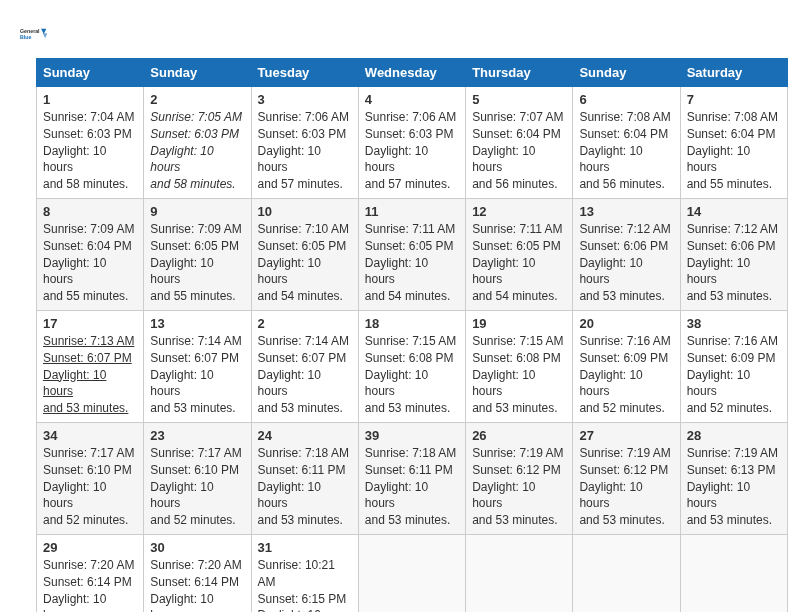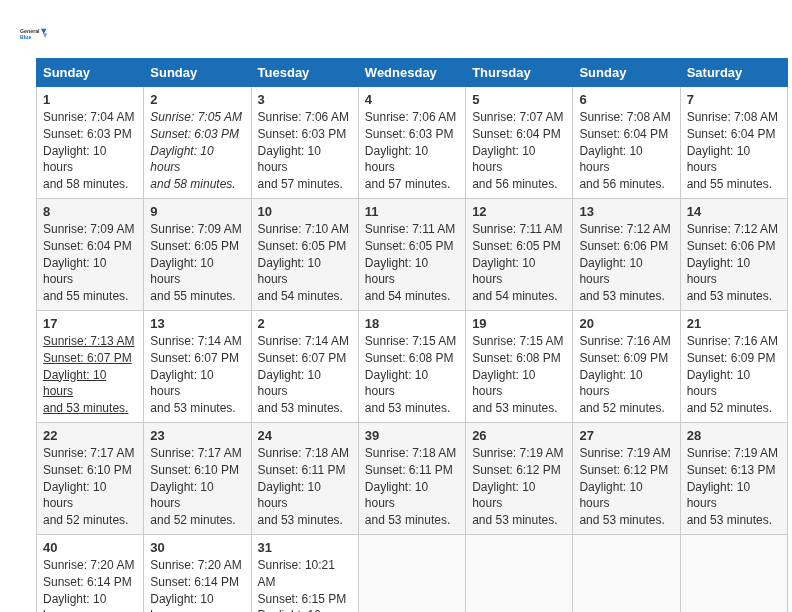--- a/index.html
+++ b/index.html
@@ -253,30 +253,30 @@
 and 53 minutes.</div>
         </td>
         <td>
           <span class="day-num">20</span>
           <div class="day-info" style="white-space: pre-line;">Sunrise: 7:16 AM
 Sunset: 6:09 PM
 Daylight: 10 hours
 and 52 minutes.</div>
         </td>
         <td>
-          <span class="day-num">21</span>
+          <span class="day-num">38</span>
           <div class="day-info" style="white-space: pre-line;">Sunrise: 7:16 AM
 Sunset: 6:09 PM
 Daylight: 10 hours
 and 52 minutes.</div>
         </td>
       </tr>
       <tr>
         <td>
-          <span class="day-num">22</span>
+          <span class="day-num">34</span>
           <div class="day-info" style="white-space: pre-line;">Sunrise: 7:17 AM
 Sunset: 6:10 PM
 Daylight: 10 hours
 and 52 minutes.</div>
         </td>
         <td>
           <span class="day-num">23</span>
           <div class="day-info" style="white-space: pre-line;">Sunrise: 7:17 AM
 Sunset: 6:10 PM
 Daylight: 10 hours
@@ -313,21 +313,21 @@
         <td>
           <span class="day-num">28</span>
           <div class="day-info" style="white-space: pre-line;">Sunrise: 7:19 AM
 Sunset: 6:13 PM
 Daylight: 10 hours
 and 53 minutes.</div>
         </td>
       </tr>
       <tr>
         <td>
-          <span class="day-num">40</span>
+          <span class="day-num">29</span>
           <div class="day-info" style="white-space: pre-line;">Sunrise: 7:20 AM
 Sunset: 6:14 PM
 Daylight: 10 hours
 and 53 minutes.</div>
         </td>
         <td>
           <span class="day-num">30</span>
           <div class="day-info" style="white-space: pre-line;">Sunrise: 7:20 AM
 Sunset: 6:14 PM
 Daylight: 10 hours

